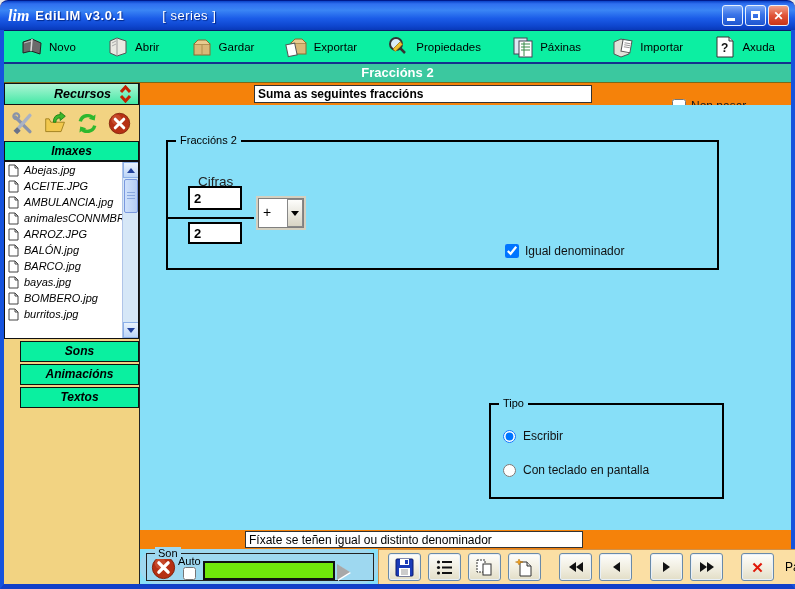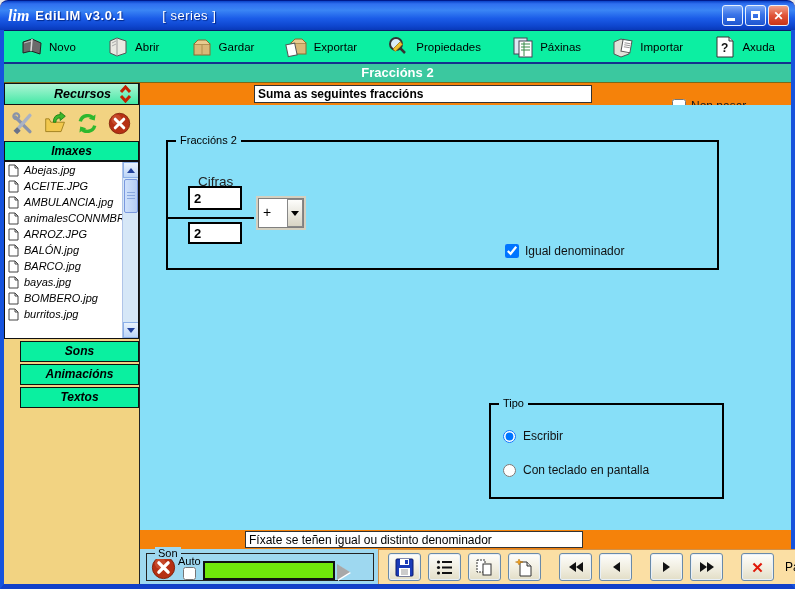--- a/index.html
+++ b/index.html
@@ -103,21 +103,21 @@
   .radio-row { position:absolute; left:12px; display:flex; align-items:center; gap:7px; font-size:12px; color:#111; }
   .radio-row input { width:13px; height:13px; }
   .r1 { top:24px; } .r2 { top:58px; }
 
   .hint-bar { height:19px; flex:none; background:#f5820a; position:relative; }
   .hint-input { position:absolute; left:105px; top:1px; width:338px; height:17px; border:1px solid #333; background:#fff;
                 font-family:"Liberation Sans", sans-serif; font-size:12px; padding:0 3px; }
 
   
   .bottom { height:35px; flex:none; display:flex; }
-  .bottom-left { width:238px; flex:none; background:#9ed8f0; position:relative; }
+  .bottom-left { width:238px; flex:none; background:#9ed8f0; position:relative;border-radius:17px; }
   .son-fset { position:absolute; left:6px; top:4px; right:4px; bottom:3px; border:1px solid #222; }
   .son-legend { position:absolute; top:-7px; left:8px; background:#9ed8f0; padding:0 3px; font-size:11px; color:#000; }
   .son-inner { display:flex; align-items:flex-end; height:100%; padding:0 4px; gap:2px; }
   .auto-wrap { display:flex; flex-direction:column; align-items:center; margin-top:-9px; }
   .auto-wrap .albl { font-size:11px; color:#000; }
   .auto-wrap input { width:13px; height:13px; }
   .progress { width:132px; height:19px; border:2px solid #111; background:#70e80a; }
   .play-tri { width:0; height:0; border-top:8px solid transparent; border-bottom:8px solid transparent; border-left:13px solid #a8a8a8;
               filter:drop-shadow(1px 1px 0 #fff); }
 

